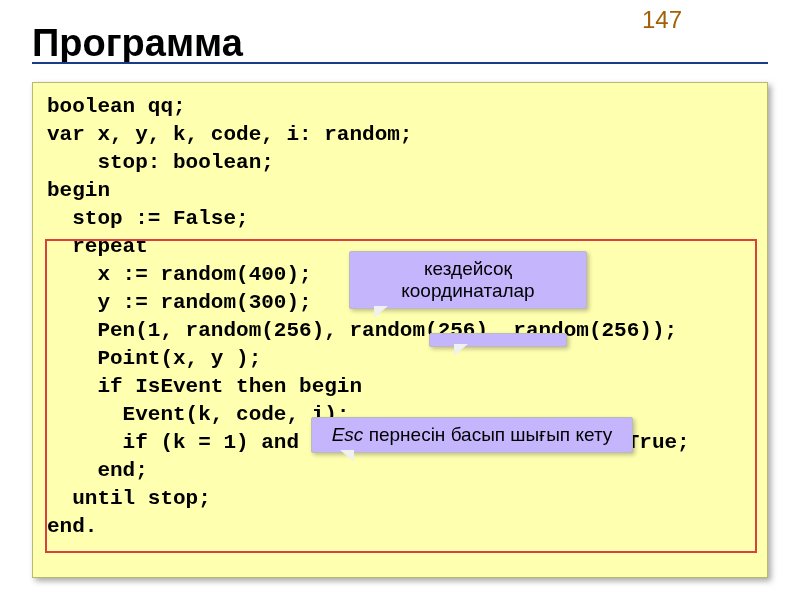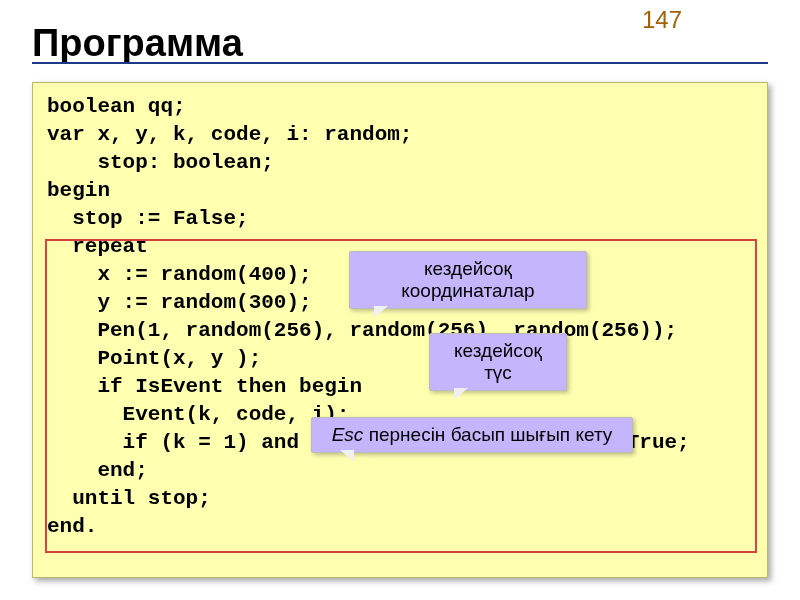--- a/index.html
+++ b/index.html
@@ -152,21 +152,20 @@
 <span>end.</span></div>
 
   <div class="red-rect"></div>
 
   <div class="callout callout1">
     <span>кездейсоқ координаталар</span>
     <div class="tail-border"></div><div class="tail"></div>
   </div>
 
   <div class="callout callout2">
-    <span>кездейсоқ түс</span>
     <div class="tail-border"></div><div class="tail"></div>
   </div>
 
   <div class="callout callout3">
     <span class="esc">Esc</span><span> пернесін басып шығып кету</span>
     <div class="tail-border"></div><div class="tail"></div>
   </div>
 </div>
 
 </body></html>

